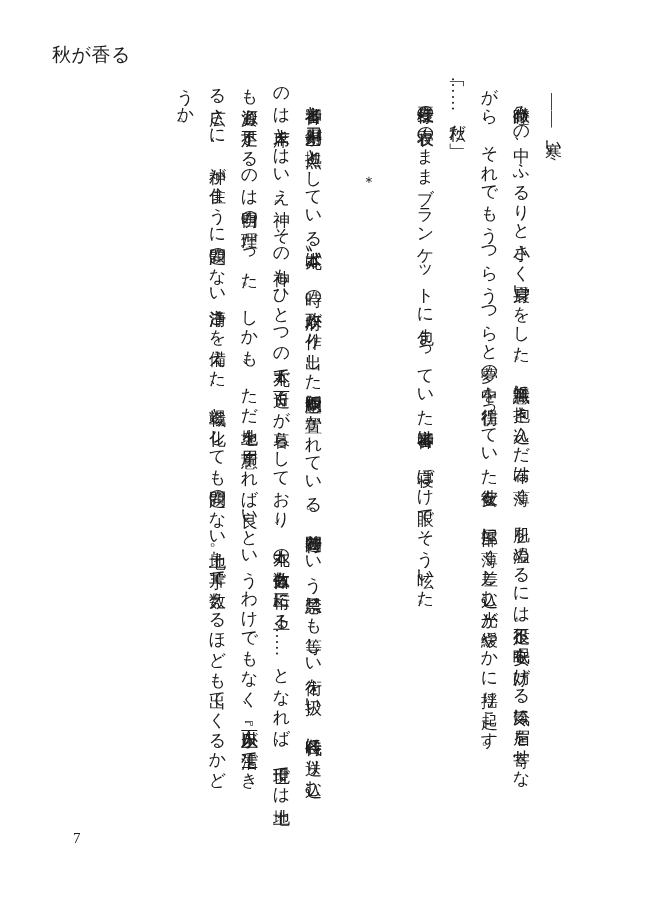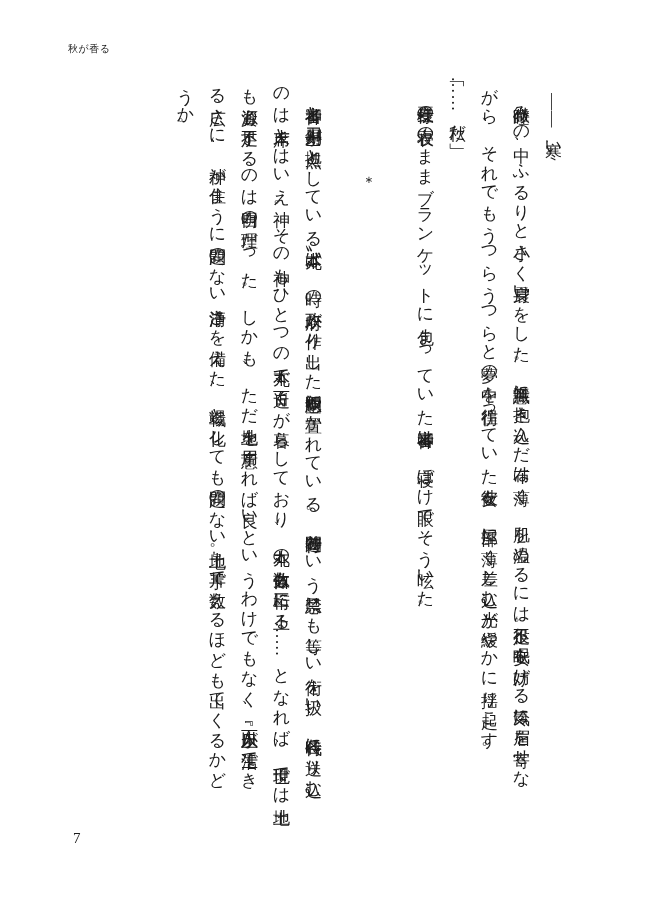--- a/index.html
+++ b/index.html
@@ -11,22 +11,22 @@
     height: 901px;
     background: #ffffff;
     position: relative;
     overflow: hidden;
     font-family: "Liberation Serif", "DejaVu Serif", serif;
     color: #1b1b1b;
   }
   .running-header {
     position: absolute;
     top: 42px;
-    left: 68px;
-    font-size: 10px;
+    left: 52px;
+    font-size: 19px;
     letter-spacing: 0.5px;
     white-space: nowrap;
   }
   .body-text {
     position: absolute;
     top: 76px;
     right: 84px;
     height: 722px;
     writing-mode: vertical-rl;
     text-orientation: mixed;

